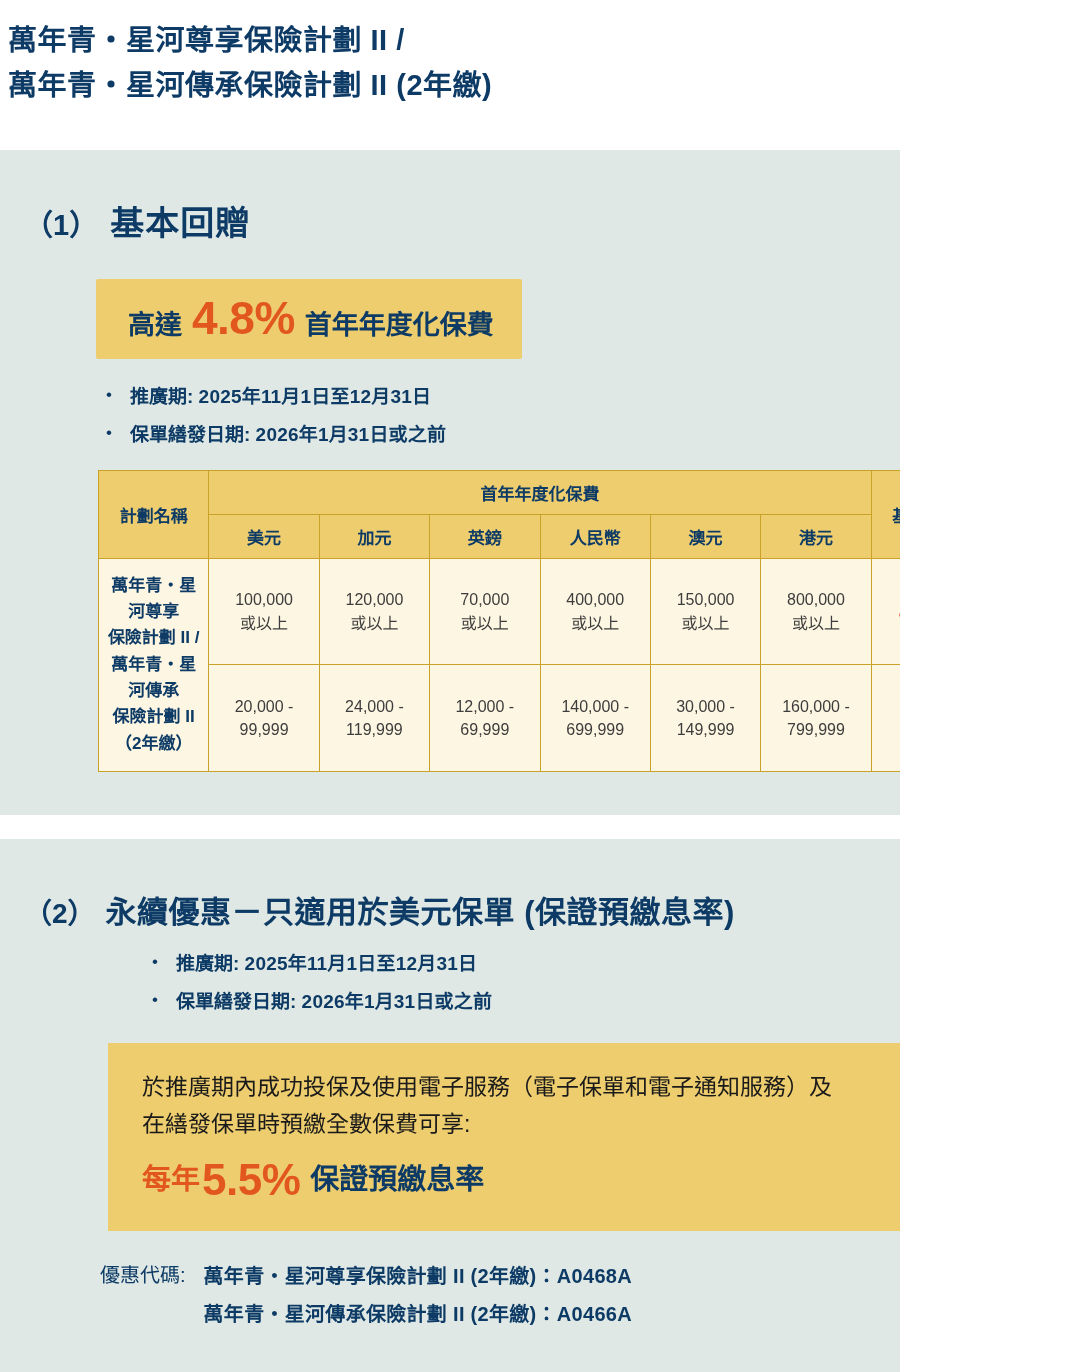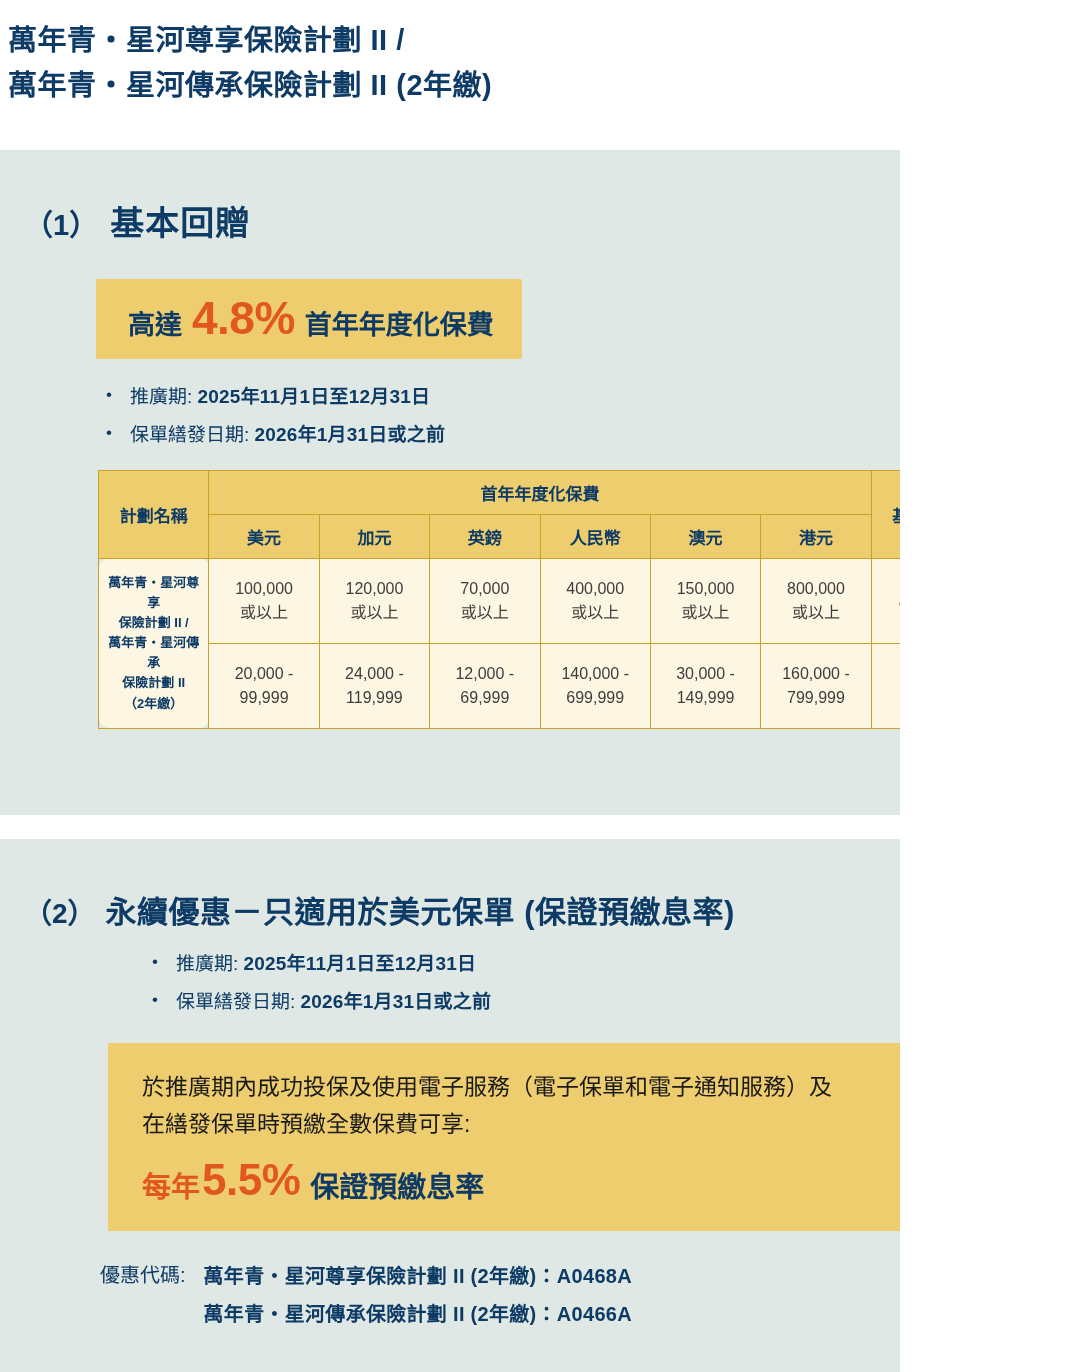--- a/index.html
+++ b/index.html
@@ -116,21 +116,21 @@
     color: #0d3b66;
   }
   .bullets li:before {
     content: "\2022";
     position: absolute;
     left: 2px;
     top: -1px;
     font-size: 17px;
     color: #0d3b66;
   }
-  .b-label { font-weight: normal; }
+  .b-label { font-weight: bold; }
   .b-value { font-weight: bold; letter-spacing: 0.2px; }
 
   
   .tbl-wrap {
     margin: 24px 0 0 98px;
     width: 884px;
   }
   table.rebate {
     border-collapse: collapse;
     width: 884px;
@@ -145,26 +145,25 @@
     background: #eecd6e;
     color: #0d3b66;
     font-size: 17px;
     font-weight: bold;
     padding: 9px 4px;
   }
   .th-gold.tall { padding: 14px 4px; }
   .cell-plan {
     background: #fdf6e2;
     color: #0d3b66;
-    font-size: 13px;
+    font-size: 17px;
     font-weight: bold;
     line-height: 1.55;
     padding: 14px 6px;
     width: 208px;
-    border-radius: 10px;
   }
   .cell-val {
     background: #fdf6e2;
     color: #3d3d3d;
     font-size: 16px;
     line-height: 1.45;
     padding: 16px 4px;
   }
   .cell-rebate {
     background: #fdf6e2;
@@ -188,21 +187,21 @@
   }
   .offer-text {
     color: #1a1a1a;
     font-size: 23px;
     line-height: 1.62;
     font-weight: normal;
   }
   .offer-rate {
     margin-top: 12px;
     display: flex;
-    align-items: flex-end;
+    align-items: flex-start;
   }
   .rate-pre {
     color: #e2571e;
     font-size: 29px;
     font-weight: bold;
   }
   .rate-num {
     color: #e2571e;
     font-size: 44px;
     font-weight: bold;

